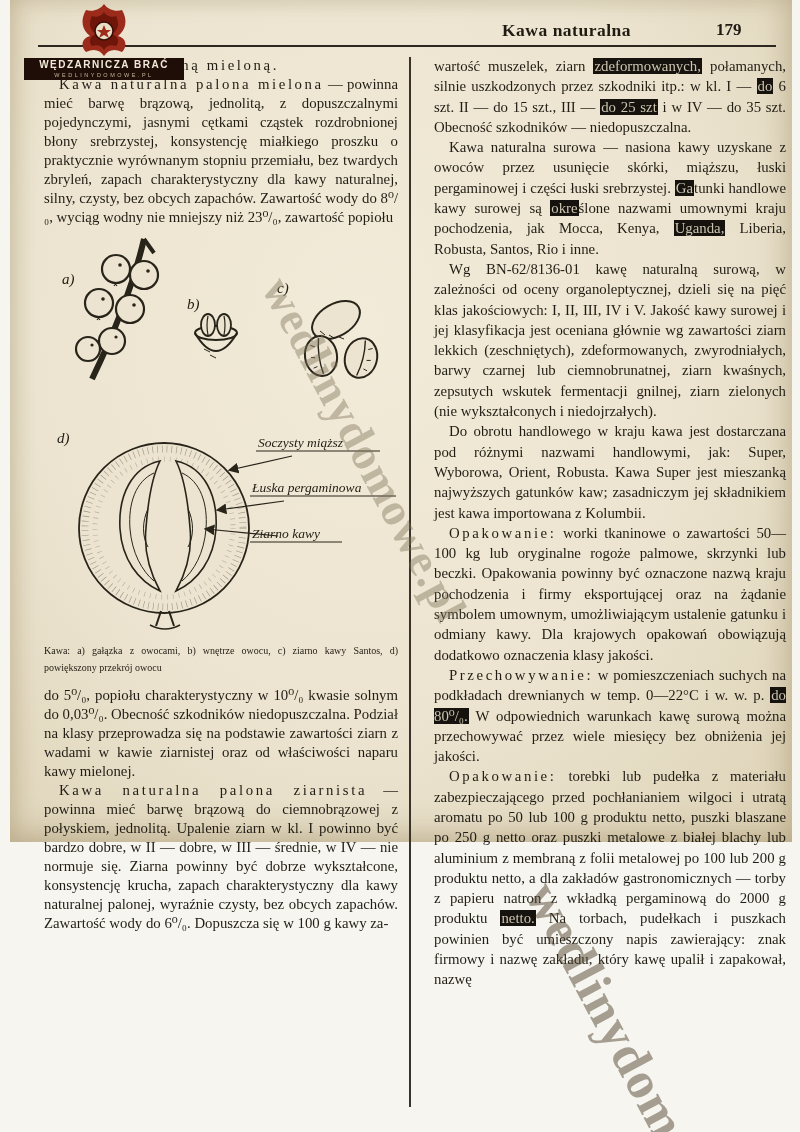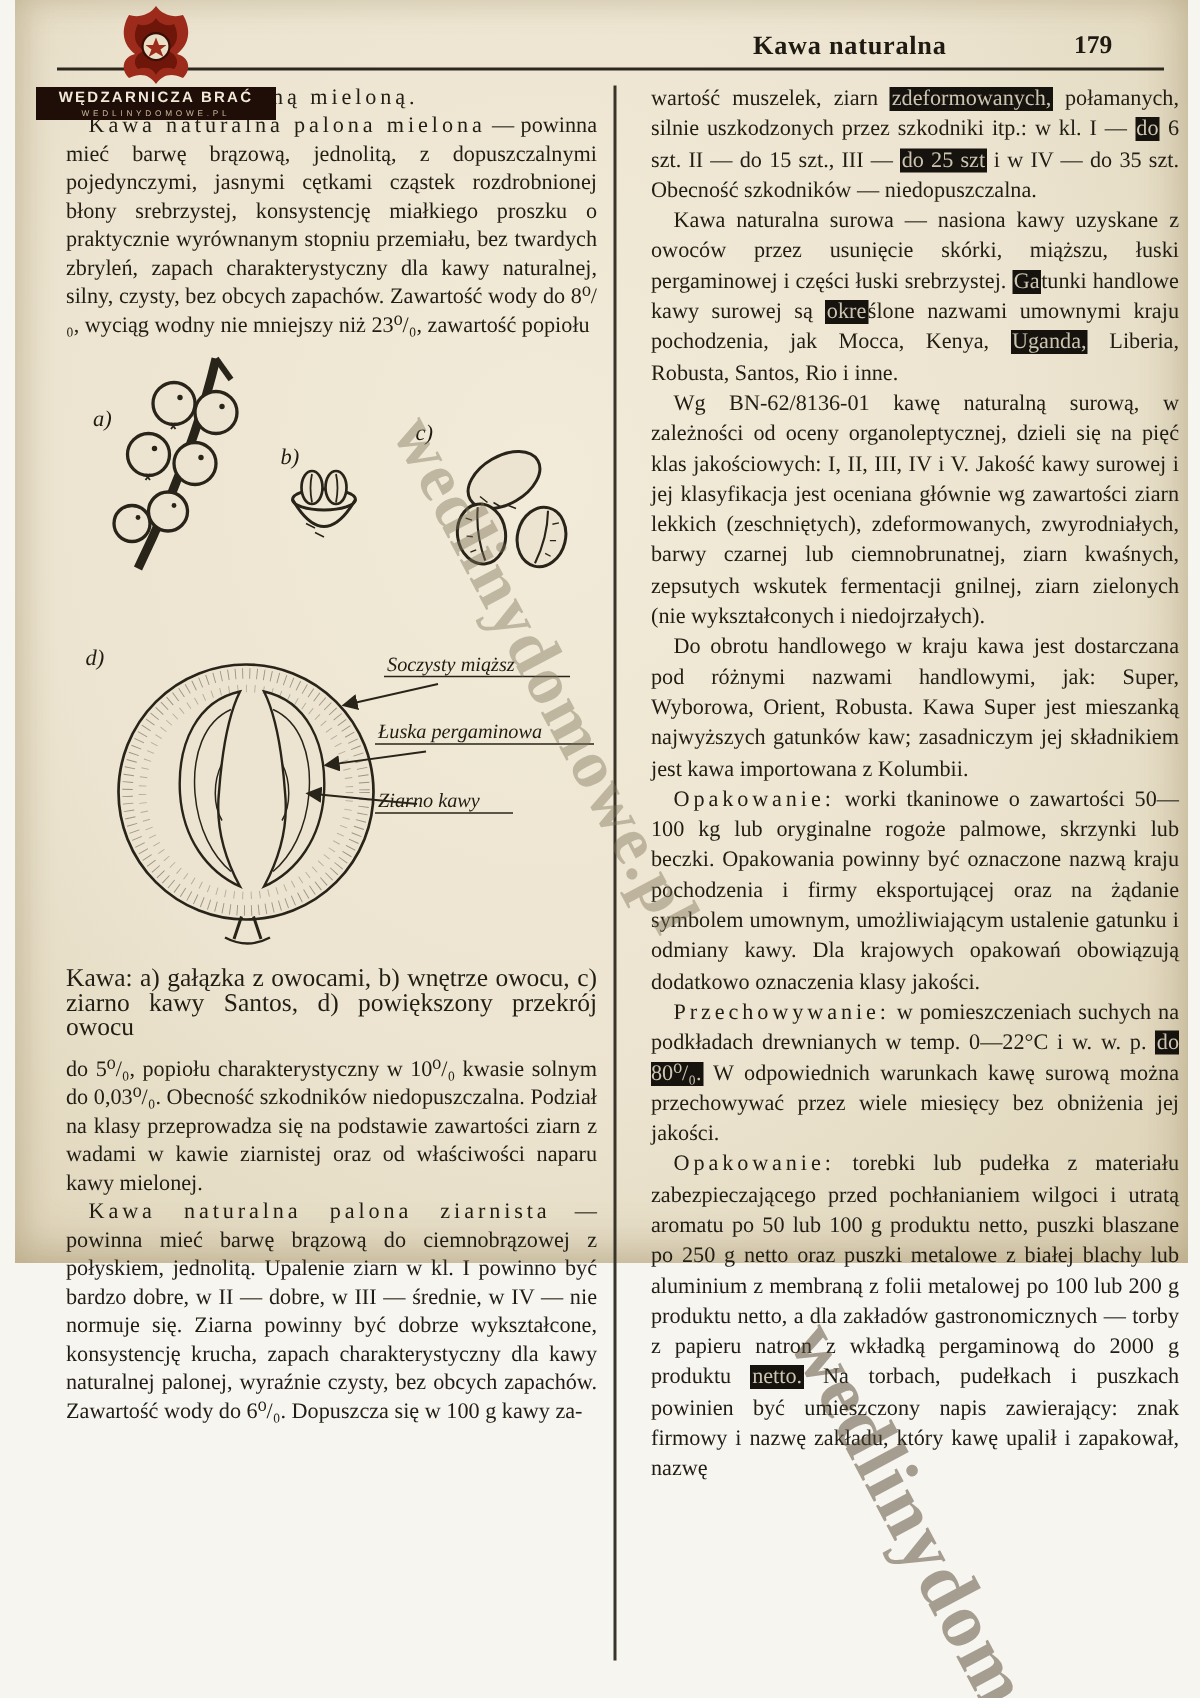--- a/index.html
+++ b/index.html
@@ -27,21 +27,21 @@
 
   p { margin:0; text-align:justify; font-size:14.8px; }
   .col-left  p { line-height:19px; }
   .col-right p { line-height:20.3px; }
   p.indent { text-indent:15px; }
   .sp { letter-spacing:2.6px; }
   .b  { font-weight:normal; }
   .hl { background:#16130e; color:#cdc5b1; padding:0 1px; }
 
   .figure { margin:2px 0 0 0; }
-  .caption p { font-size:17px; font-weight:bold; line-height:16.5px; margin:6px 0 10px; text-align:justify; }
+  .caption p { font-size:10px; font-weight:bold; line-height:16.5px; margin:6px 0 10px; text-align:justify; }
 
   .wm { position:absolute; font-weight:bold; letter-spacing:1px; pointer-events:none; z-index:5; transform-origin:0 0; white-space:nowrap; }
   .wm1 { left:288px; top:268px; font-size:46px; color:rgba(125,112,86,0.42); transform:rotate(62deg); }
   .wm2 { left:556px; top:872px; font-size:52px; color:rgba(82,70,48,0.50); transform:rotate(62deg); }
 
   .logo { position:absolute; left:14px; top:2px; z-index:6; }
 
   svg text { font-family:"Liberation Serif","DejaVu Serif",serif; }
   .fig-label { font-style:italic; font-size:15px; fill:#201c13; }
   .anno { font-style:italic; font-size:13.5px; fill:#201c13; }

